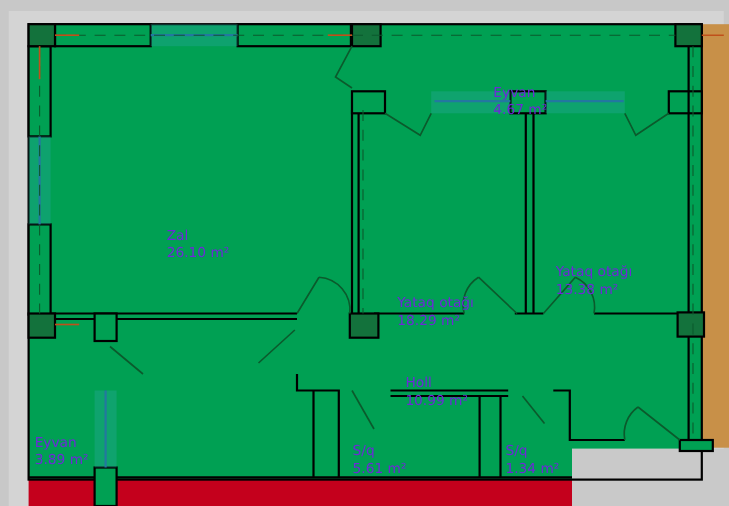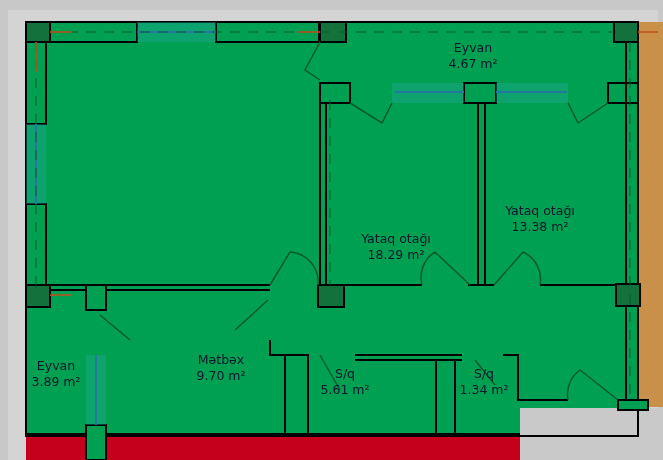--- a/index.html
+++ b/index.html
@@ -1,18 +1,18 @@
 <!DOCTYPE html>
 <html><head>
 <meta charset="utf-8">
 <style>
   html,body{margin:0;padding:0;}
   body{width:663px;height:460px;overflow:hidden;background:#c8c8c8;font-family:"DejaVu Sans",sans-serif;}
   #plan{position:absolute;left:0;top:0;width:663px;height:460px;}
-  .label{position:absolute;text-align:center;color:#0f172a;font-size:12.5px;line-height:16px;white-space:nowrap;transform:translateX(-50%);}
+  .label{position:absolute;color:#6d28d9;font-size:12.5px;line-height:16px;white-space:nowrap;transform:translateX(-50%);margin-top:36px;}
 </style>
 </head>
 <body>
 
 <div id="plan">
   <svg width="663" height="460" viewBox="0 0 663 460">
 
     <rect x="0" y="0" width="663" height="460" fill="#c8c8c8"></rect>
     <rect x="8" y="10" width="650" height="450" fill="#d4d4d4"></rect>
 
@@ -112,39 +112,43 @@
     </g>
     <g stroke="#c0501a" stroke-width="1.5">
       <line x1="50" y1="32" x2="72" y2="32"></line>
       <line x1="298" y1="32" x2="320" y2="32"></line>
       <line x1="36" y1="42" x2="36" y2="72"></line>
       <line x1="638" y1="32" x2="658" y2="32"></line>
       <line x1="50" y1="295" x2="72" y2="295"></line>
     </g>
   </svg>
 
+  <div class="label" style="left:180px;top:170px;">
+    <div>Zal</div>
+    <div>26.10 m²</div>
+  </div>
   <div class="label" style="left:473px;top:40px;">
     <div>Eyvan</div>
     <div>4.67 m²</div>
   </div>
   <div class="label" style="left:396px;top:231px;">
     <div>Yataq otağı</div>
     <div>18.29 m²</div>
   </div>
   <div class="label" style="left:540px;top:203px;">
     <div>Yataq otağı</div>
     <div>13.38 m²</div>
   </div>
+  <div class="label" style="left:397px;top:304px;">
+    <div>Holl</div>
+    <div>10.99 m²</div>
+  </div>
   <div class="label" style="left:56px;top:358px;">
     <div>Eyvan</div>
     <div>3.89 m²</div>
-  </div>
-  <div class="label" style="left:221px;top:352px;">
-    <div>Mətbəx</div>
-    <div>9.70 m²</div>
   </div>
   <div class="label" style="left:345px;top:366px;">
     <div>S/q</div>
     <div>5.61 m²</div>
   </div>
   <div class="label" style="left:484px;top:366px;">
     <div>S/q</div>
     <div>1.34 m²</div>
   </div>
 </div>

